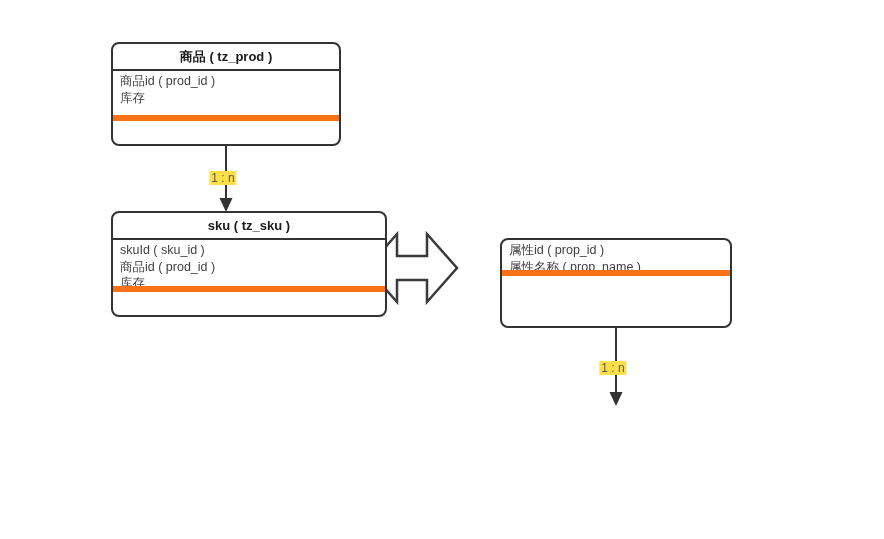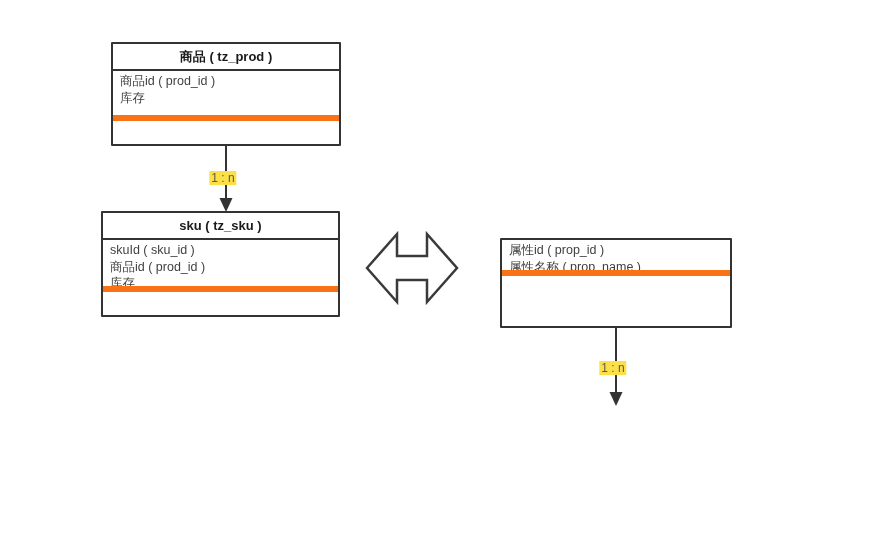--- a/index.html
+++ b/index.html
@@ -8,21 +8,21 @@
     width: 884px;
     height: 539px;
     background: #ffffff;
     font-family: "Liberation Sans", "DejaVu Sans", sans-serif;
     overflow: hidden;
   }
   .entity {
     position: absolute;
     box-sizing: border-box;
     border: 2px solid #333333;
-    border-radius: 1px;
+    border-radius: 8px;
     background: #ffffff;
     display: flex;
     flex-direction: column;
   }
   .entity-header {
     box-sizing: border-box;
     height: 27px;
     border-bottom: 2px solid #333333;
     display: flex;
     align-items: center;
@@ -84,21 +84,21 @@
     <div class="entity-header">商品 ( tz_prod )</div>
     <div class="entity-fields" style="height:50px;">
       <div class="field-line">商品id ( prod_id )</div>
       <div class="field-line">库存</div>
     </div>
     <div class="entity-empty"></div>
   </div>
 
   <span class="relation-label" style="left:223px; top:178px;">1 : n</span>
 
-  <div class="entity" style="left:101px; top:211px; width:239px; height:106px;">
+  <div class="entity" style="left:111px; top:211px; width:276px; height:106px;">
     <div class="entity-header">sku ( tz_sku )</div>
     <div class="entity-fields" style="height:52px;">
       <div class="field-line">skuId ( sku_id )</div>
       <div class="field-line">商品id ( prod_id )</div>
       <div class="field-line">库存</div>
     </div>
     <div class="entity-empty"></div>
   </div>
 
   <div class="entity" style="left:500px; top:238px; width:232px; height:90px;">

